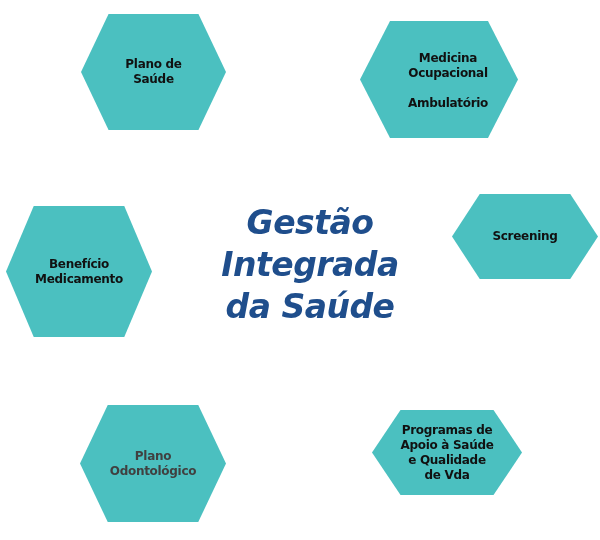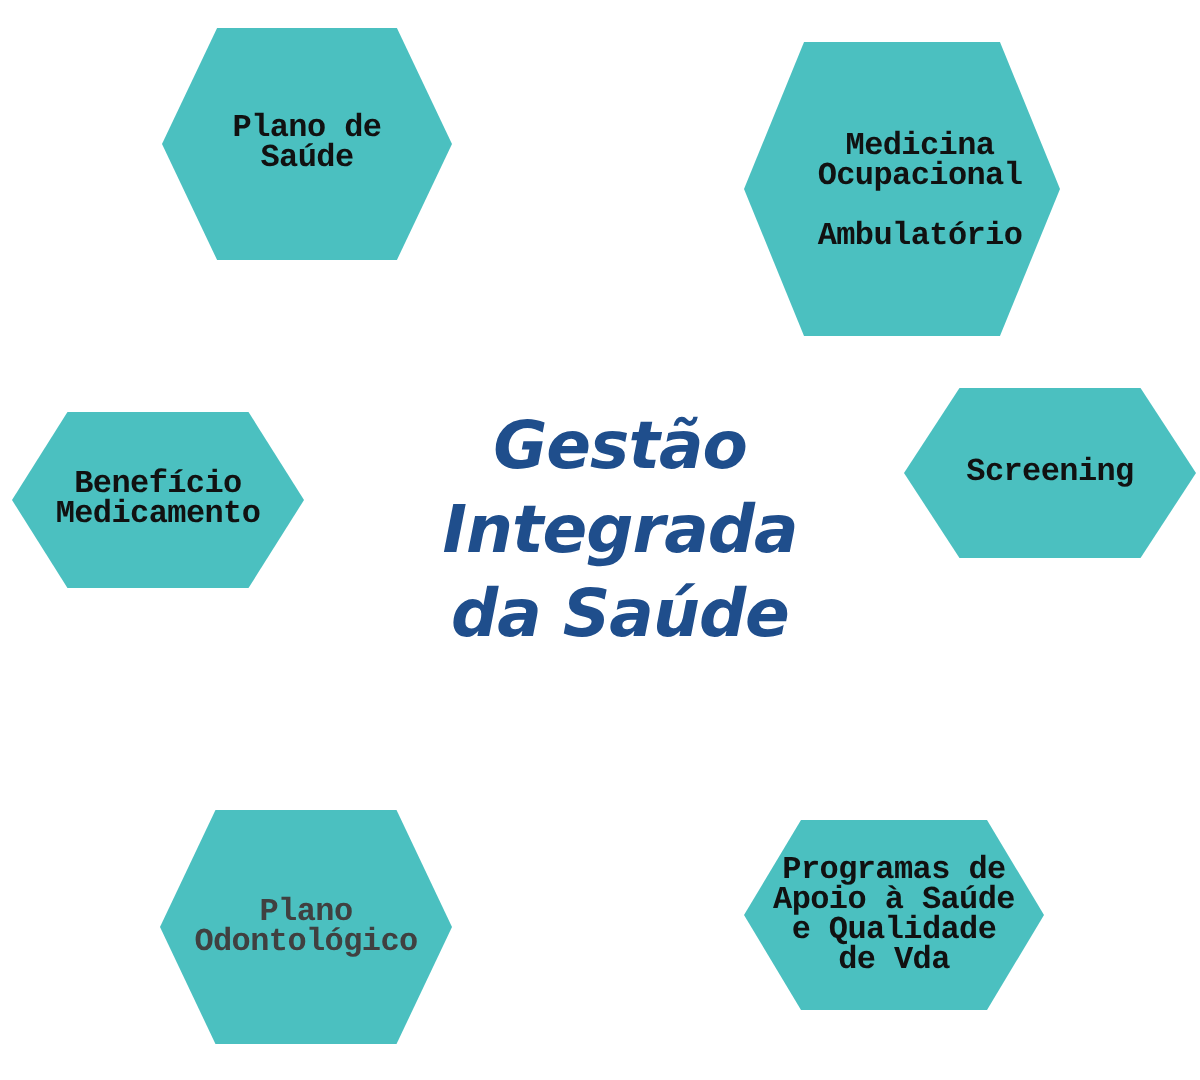--- a/index.html
+++ b/index.html
@@ -8,58 +8,58 @@
       position: relative; overflow: hidden;
       font-family: "DejaVu Sans", sans-serif;
     }
     .hex {
       position: absolute;
       clip-path: polygon(19% 0%, 81% 0%, 100% 50%, 81% 100%, 19% 100%, 0% 50%);
       display: flex; align-items: center; justify-content: center;
       text-align: center;
     }
     .hex-label {
-      color: #111111; font-weight: bold; font-size: 16px; line-height: 15px;
-      white-space: pre-line; letter-spacing: -0.3px; font-family: Liberation Mono, monospace;
+      color: #111111; font-weight: bold; font-size: 12px; line-height: 15px;
+      white-space: pre-line; letter-spacing: -0.3px;
     }
     .center-title {
       position: absolute; left: 215px; top: 202px; width: 190px;
       text-align: center; font-style: italic; font-weight: bold;
       font-size: 33px; line-height: 42px; white-space: pre-line;
       letter-spacing: -0.5px;
     }
   </style>
 </head>
 <body>
 
 <div>
   <div class="center-title" style="color: rgb(31, 78, 140);">Gestão
 Integrada
 da Saúde</div>
 
   <div class="hex" style="left: 81px; top: 14px; width: 145px; height: 116px; background: rgb(75, 192, 192); padding: 0px; box-sizing: border-box;">
     <span class="hex-label" style="color: rgb(17, 17, 17);">Plano de
 Saúde</span>
   </div>
-  <div class="hex" style="left: 372px; top: 21px; width: 158px; height: 147px; background: rgb(75, 192, 192); padding: 3px 0px 0px 18px; box-sizing: border-box;">
+  <div class="hex" style="left: 360px; top: 21px; width: 158px; height: 117px; background: rgb(75, 192, 192); padding: 3px 0px 0px 18px; box-sizing: border-box;">
     <span class="hex-label" style="color: rgb(17, 17, 17);">Medicina
 Ocupacional
 
 Ambulatório</span>
   </div>
-  <div class="hex" style="left: 6px; top: 206px; width: 146px; height: 88px; background: rgb(75, 192, 192); padding: 0px; box-sizing: border-box;">
+  <div class="hex" style="left: 6px; top: 206px; width: 146px; height: 131px; background: rgb(75, 192, 192); padding: 0px; box-sizing: border-box;">
     <span class="hex-label" style="color: rgb(17, 17, 17);">Benefício
 Medicamento</span>
   </div>
   <div class="hex" style="left: 452px; top: 194px; width: 146px; height: 85px; background: rgb(75, 192, 192); padding: 0px; box-sizing: border-box;">
     <span class="hex-label" style="color: rgb(17, 17, 17);">Screening</span>
   </div>
   <div class="hex" style="left: 80px; top: 405px; width: 146px; height: 117px; background: rgb(75, 192, 192); padding: 0px; box-sizing: border-box;">
     <span class="hex-label" style="color: #404040;">Plano
 Odontológico</span>
   </div>
-  <div class="hex" style="left: 372px; top: 410px; width: 150px; height: 95px; background: rgb(75, 192, 192); padding: 0px; box-sizing: border-box;">
+  <div class="hex" style="left: 372px; top: 410px; width: 150px; height: 85px; background: rgb(75, 192, 192); padding: 0px; box-sizing: border-box;">
     <span class="hex-label" style="color: rgb(17, 17, 17);">Programas de
 Apoio à Saúde
 e Qualidade
 de Vda</span>
   </div>
 </div>
 
 </body></html>

